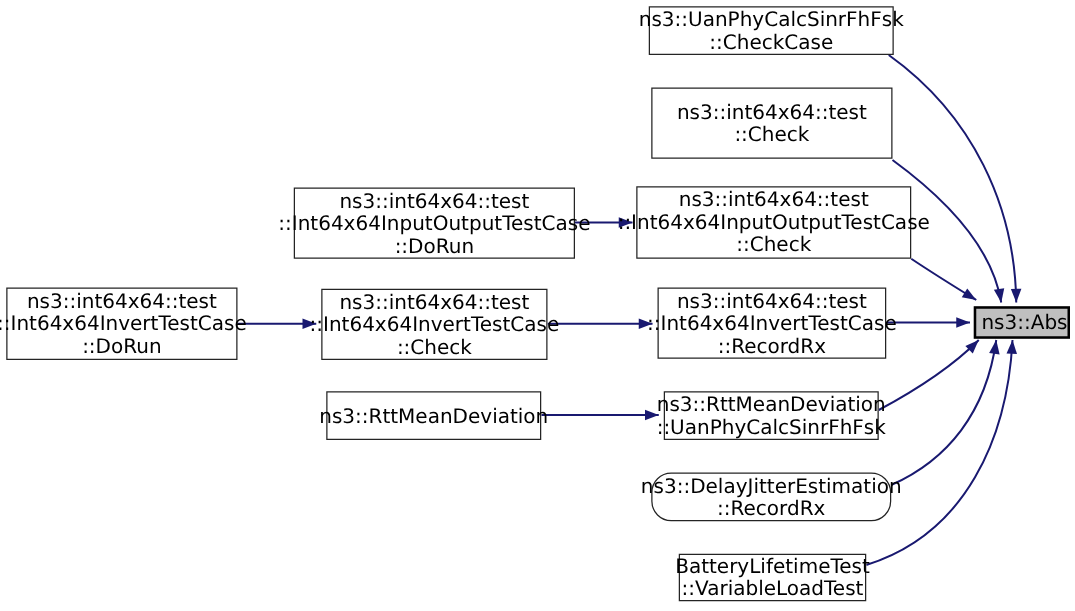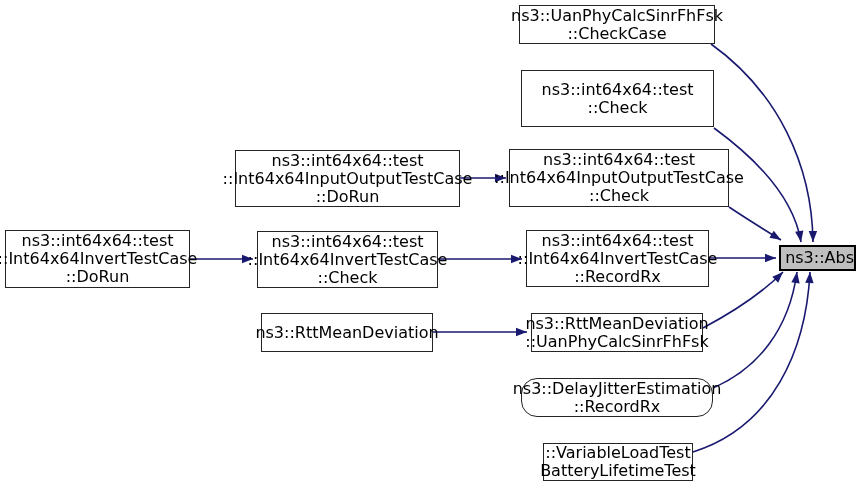--- a/index.html
+++ b/index.html
@@ -121,20 +121,20 @@
         <div class="node-line">::UanPhyCalcSinrFhFsk</div>
       </div>
       <div class="node" style="left: 261px; top: 313px; width: 172px; height: 39px;">
         <div class="node-line">ns3::RttMeanDeviation</div>
       </div>
       <div class="node" style="left: 521px; top: 378px; width: 192px; height: 39px; border-radius: 16px;">
         <div class="node-line">ns3::DelayJitterEstimation</div>
         <div class="node-line">::RecordRx</div>
       </div>
       <div class="node" style="left: 543px; top: 443px; width: 150px; height: 38px;">
+        <div class="node-line">BatteryLifetimeTest</div>
         <div class="node-line">::VariableLoadTest</div>
-        <div class="node-line">BatteryLifetimeTest</div>
       </div>
       <div class="node target" style="left: 779px; top: 245px; width: 77px; height: 26px; align-items: flex-end;">
         <div class="node-line">ns3::Abs</div>
       </div>
     </div>
 </div>
 
 </body></html>

